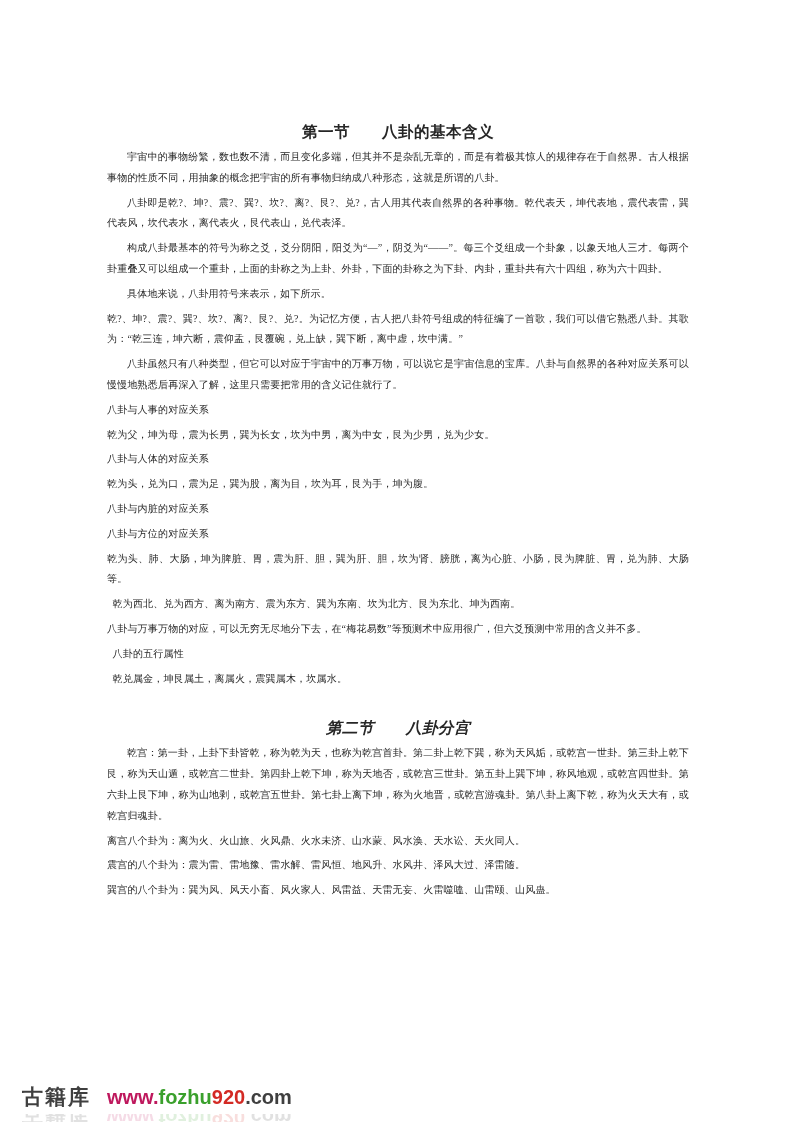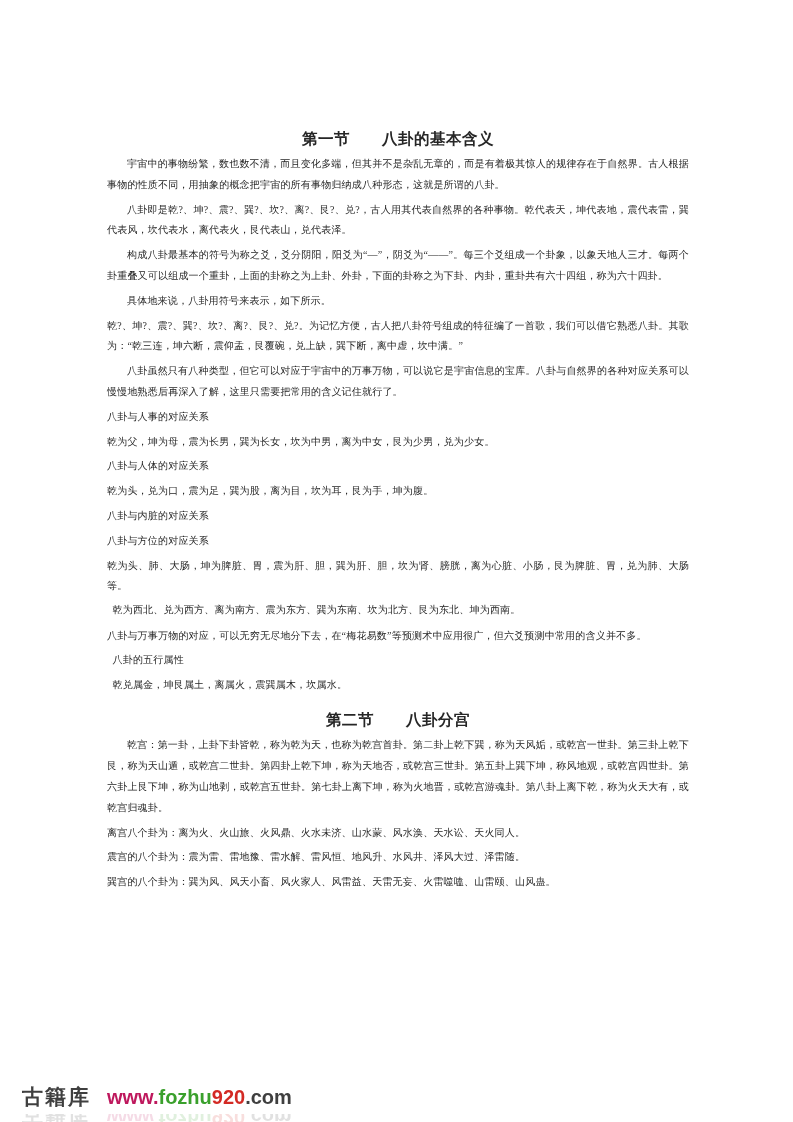--- a/index.html
+++ b/index.html
@@ -8,43 +8,44 @@
     width: 793px;
     height: 1122px;
     background: #ffffff;
     overflow: hidden;
     font-family: "Liberation Serif", "DejaVu Serif", serif;
     color: #262626;
   }
   .content {
     position: absolute;
     left: 103px;
-    top: 128px;
+    top: 121px;
     width: 590px;
   }
   .section-title {
     text-align: center;
     font-size: 15.5px;
     font-weight: 600;
     line-height: 21px;
     margin: 0 0 5px 0;
     letter-spacing: 0.5px;
   }
   .section-title.second {
-    margin-top: 13px;
+    margin-top: 28px;
+    font-style: italic;
   }
   .content p {
     margin: 4px;
     font-size: 10px;
     line-height: 20.8px;
     text-align: justify;
     letter-spacing: 0.2px;
   }
   .content p.indent { text-indent: 2em; }
-  .content p.half   { text-indent: 0.55em; font-family: Liberation Mono, monospace; }
+  .content p.half   { text-indent: 0.55em; }
   .watermark {
     position: absolute;
     left: 22px;
     bottom: 14px;
     font-family: "Liberation Sans", "DejaVu Sans", sans-serif;
     font-weight: bold;
     font-size: 20px;
     white-space: nowrap;
     line-height: 22px;
   }

